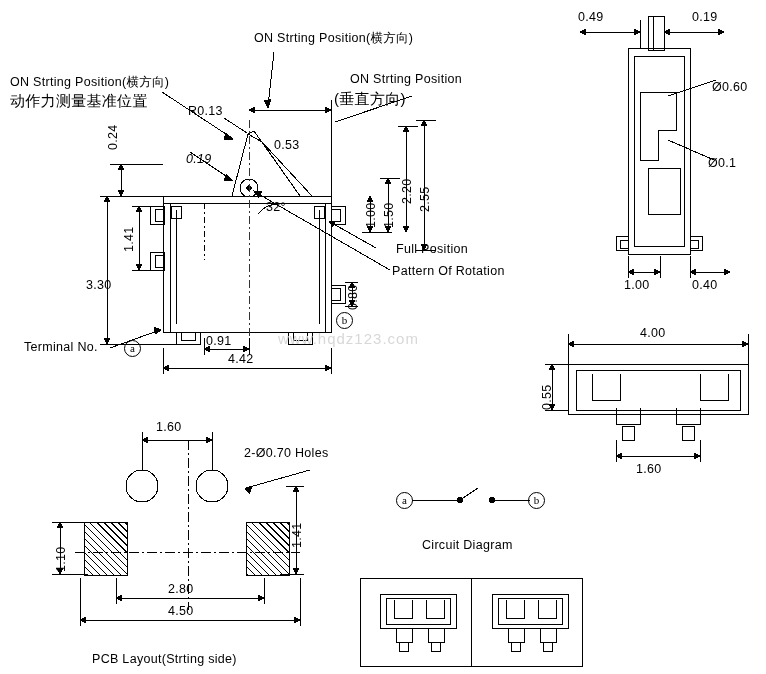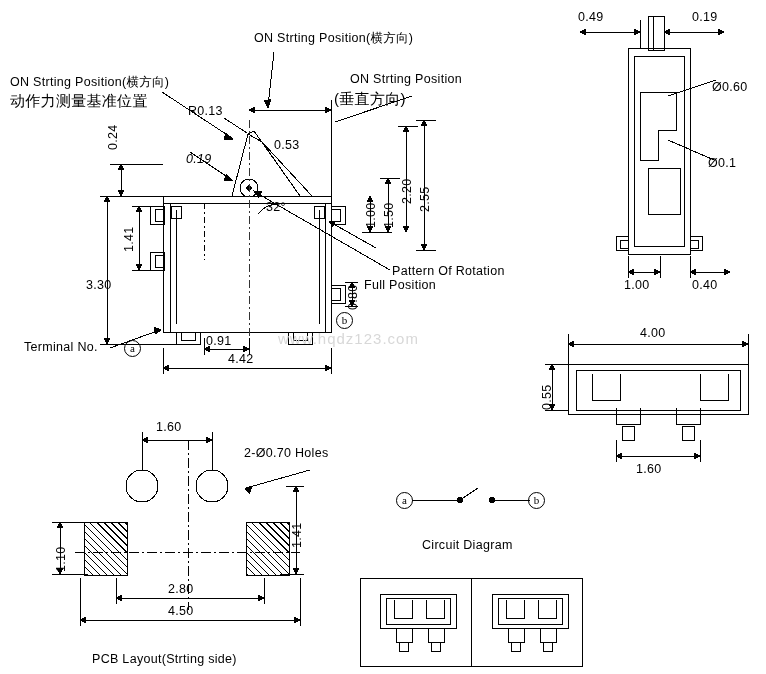--- a/index.html
+++ b/index.html
@@ -285,21 +285,21 @@
 <div class="hatch" style="left:84px;top:522px;width:42px;height:52px;"></div>
 <div class="hatch" style="left:246px;top:522px;width:42px;height:52px;"></div>
 
 <div class="wm" style="left:278px;top:330px;">www.hqdz123.com</div>
 
 <div class="lbl" style="left:254px;top:30px;">ON Strting Position(横方向)</div>
 <div class="lbl" style="left:10px;top:74px;">ON Strting Position(横方向)</div>
 <div class="lbl cn" style="left:10px;top:92px;">动作力测量基准位置</div>
 <div class="lbl" style="left:350px;top:72px;">ON Strting Position</div>
 <div class="lbl cn" style="left:334px;top:90px;">(垂直方向)</div>
-<div class="lbl" style="left:364px;top:242px;margin-top:36px;">Full Position</div>
+<div class="lbl" style="left:396px;top:242px;">Full Position</div>
 <div class="lbl" style="left:392px;top:264px;">Pattern Of Rotation</div>
 <div class="lbl" style="left:24px;top:340px;">Terminal No.</div>
 
 <div class="lbl" style="left:188px;top:104px;">R0.13</div>
 <div class="lbl" style="left:186px;top:152px;font-style:italic;">0.19</div>
 <div class="lbl" style="left:106px;top:150px;transform:rotate(-90deg);transform-origin:left top;">0.24</div>
 <div class="lbl" style="left:274px;top:90px;margin-top:48px;">0.53</div>
 <div class="lbl" style="left:86px;top:278px;">3.30</div>
 <div class="lbl" style="left:122px;top:252px;transform:rotate(-90deg);transform-origin:left top;">1.41</div>
 <div class="lbl" style="left:206px;top:334px;">0.91</div>

